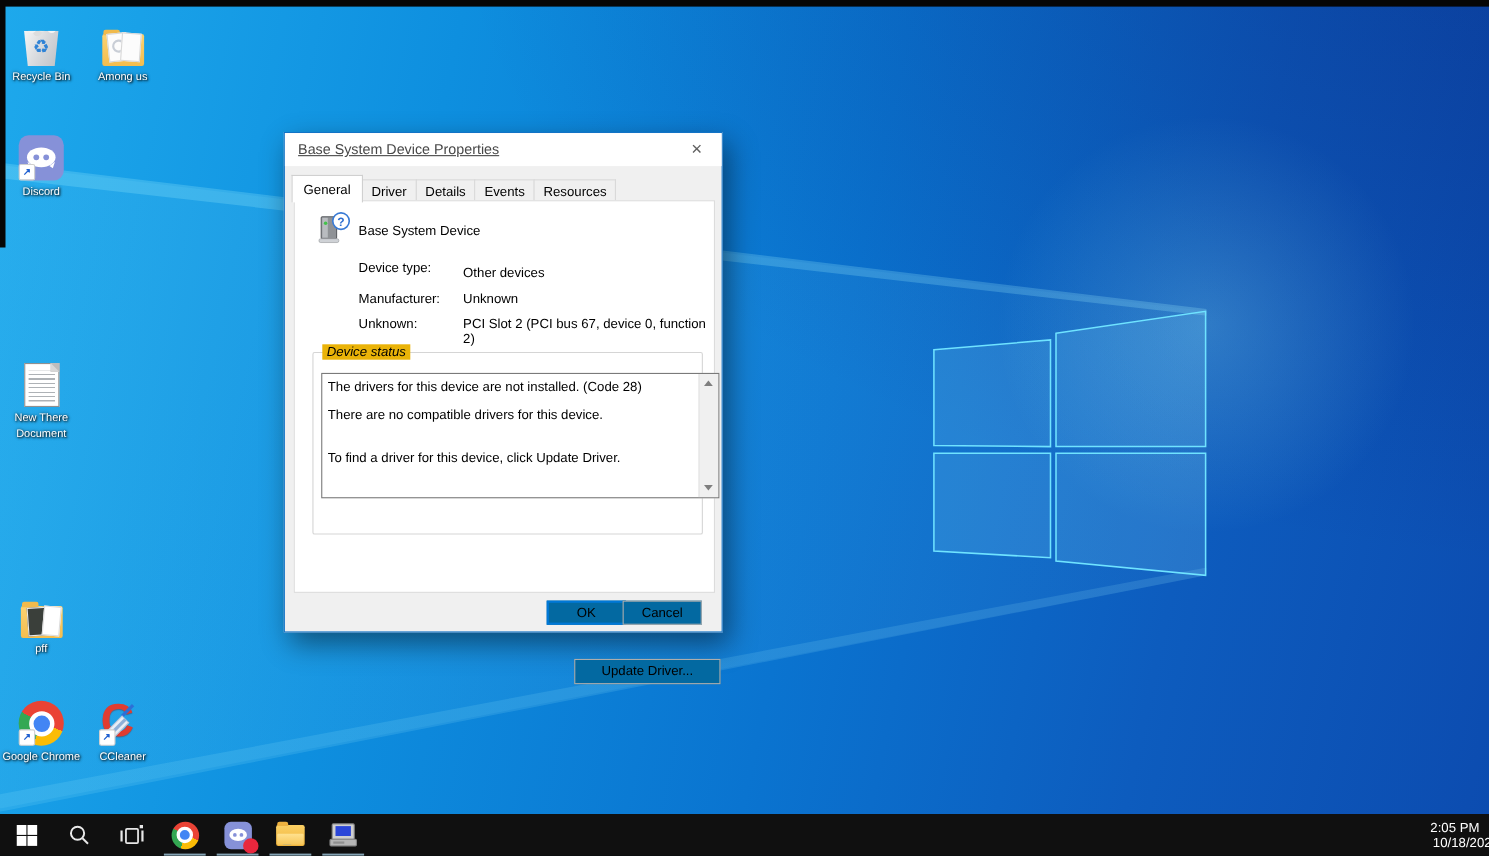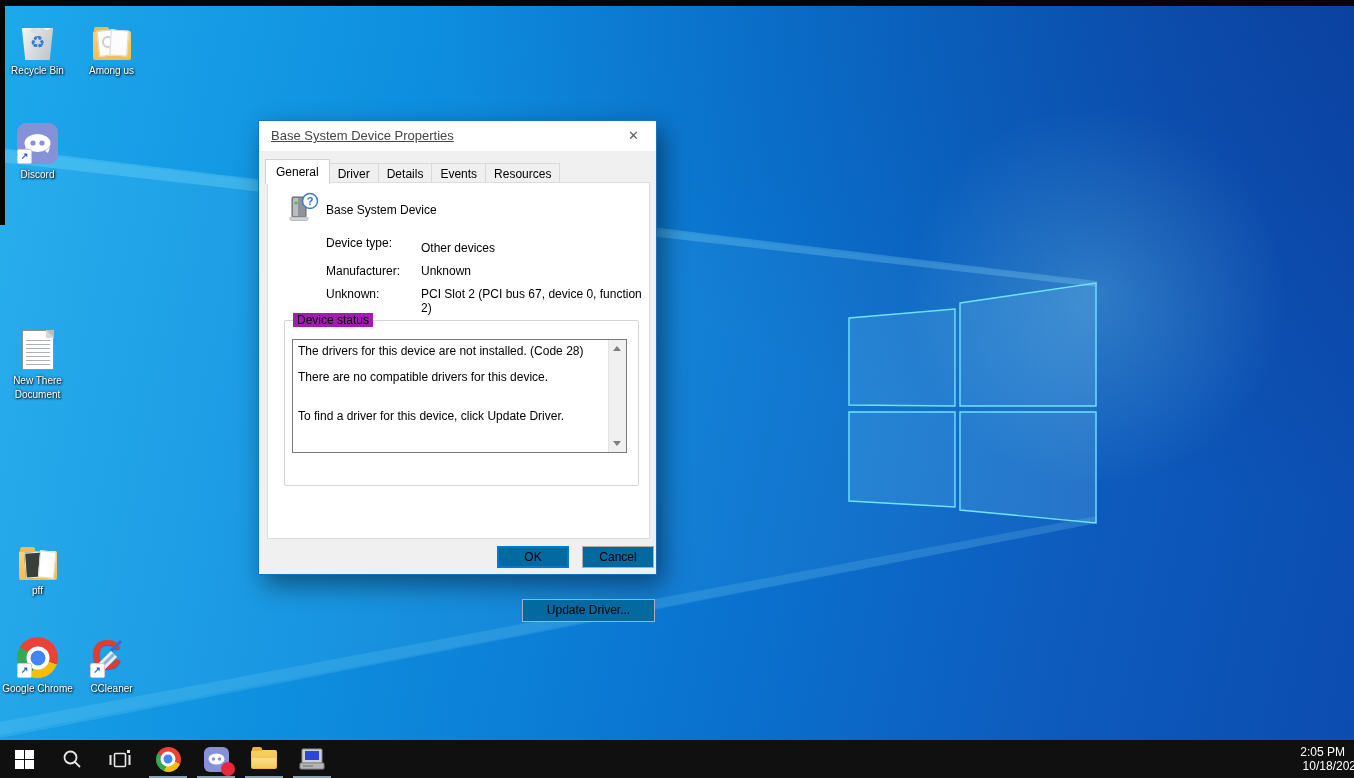--- a/index.html
+++ b/index.html
@@ -72,35 +72,35 @@
   .tabs{position:absolute;left:6px;top:40px;height:22px;white-space:nowrap;}
   .tab{display:inline-block;vertical-align:bottom;padding:3px 8px 3px;background:#f0f0f0;
     border:1px solid #d9d9d9;border-bottom:none;margin-right:-1px;position:relative;font-size:12px;}
   .tab.active{background:#fff;z-index:3;padding:5px 10px 5px;margin-top:-2px;border-color:#d0d0d0;}
   .tabpage{position:absolute;left:8px;top:61px;width:381px;height:355px;background:#fff;
     border:1px solid #dcdcdc;box-sizing:content-box;}
   .devname{position:absolute;left:58px;top:20px;}
   .fld-label{position:absolute;left:58px;}
   .fld-value{position:absolute;left:153px;}
   .groupbox{position:absolute;left:16px;top:137px;width:353px;height:164px;border:1px solid #d5d5d5;border-radius:2px;}
-  .grouplegend{position:absolute;left:8px;top:-8px;background:#a21caf;padding:0 4px;font-size:12px;}
-  .statusbox{position:absolute;left:7px;top:18px;width:333px;height:112px;background:#fff;border:1px solid #7a7a7a;overflow:hidden;}
+  .grouplegend{position:absolute;left:8px;top:-8px;background:#eab308;padding:0 4px;font-size:12px;font-style:italic;}
+  .statusbox{position:absolute;left:7px;top:18px;width:333px;height:112px;background:#fff;border:1px solid #7a7a7a;overflow:hidden;padding-left:27px;}
   .statusbox .txt{position:absolute;left:5px;top:3px;right:24px;}
   .statusbox p{margin:0;font-size:12px;line-height:16px;}
   .statusbox p.gap1{margin-top:10px;}
   .statusbox p.gap2{margin-top:23px;}
   .sbar{position:absolute;top:0;right:0;bottom:0;width:17px;background:#f0f0f0;border-left:1px solid #e3e3e3;}
   .sbar .tri{position:absolute;left:4px;width:0;height:0;border-left:4px solid transparent;border-right:4px solid transparent;}
   .sbar .up{top:6px;border-bottom:5px solid #7f7f7f;}
   .sbar .dn{bottom:6px;border-top:5px solid #7f7f7f;}
   .btn{position:absolute;background:#0369a1;border:1px solid #adadad;font-size:12px;
     font-family:"Liberation Sans",sans-serif;text-align:center;box-sizing:border-box;cursor:default;}
   .btn-upd{left:225px;top:278px;width:133px;height:23px;line-height:21px;margin-left:12px;}
   .btn-ok{left:238px;top:425px;width:72px;height:22px;line-height:18px;border:2px solid #0078d7;}
-  .btn-cancel{left:323px;top:425px;width:72px;height:22px;line-height:20px;}
+  .btn-cancel{left:307px;top:425px;width:72px;height:22px;line-height:20px;}
   
   .taskbar{position:absolute;left:0;top:740px;width:1354px;height:38px;background:#101010;display:flex;}
   .tb-btn{width:48px;height:38px;position:relative;display:flex;align-items:center;justify-content:center;}
   .tb-btn .ind{position:absolute;bottom:0;left:5px;right:5px;height:2px;background:#84a3b4;}
   .mini-chrome{width:25px;height:25px;border-radius:50%;
     background:conic-gradient(from 110deg,#fbbc05 0 90deg,#34a853 90deg 190deg,#ea4335 190deg 360deg);position:relative;}
   .mini-chrome .hub{position:absolute;left:50%;top:50%;transform:translate(-50%,-50%);
     width:9px;height:9px;border-radius:50%;background:#4285f4;border:3px solid #fff;}
   .mini-discord{width:25px;height:25px;border-radius:6px;background:#8691d8;position:relative;}
   .badge{position:absolute;right:-6px;bottom:-4px;width:14px;height:14px;border-radius:50%;background:#e8273d;}

